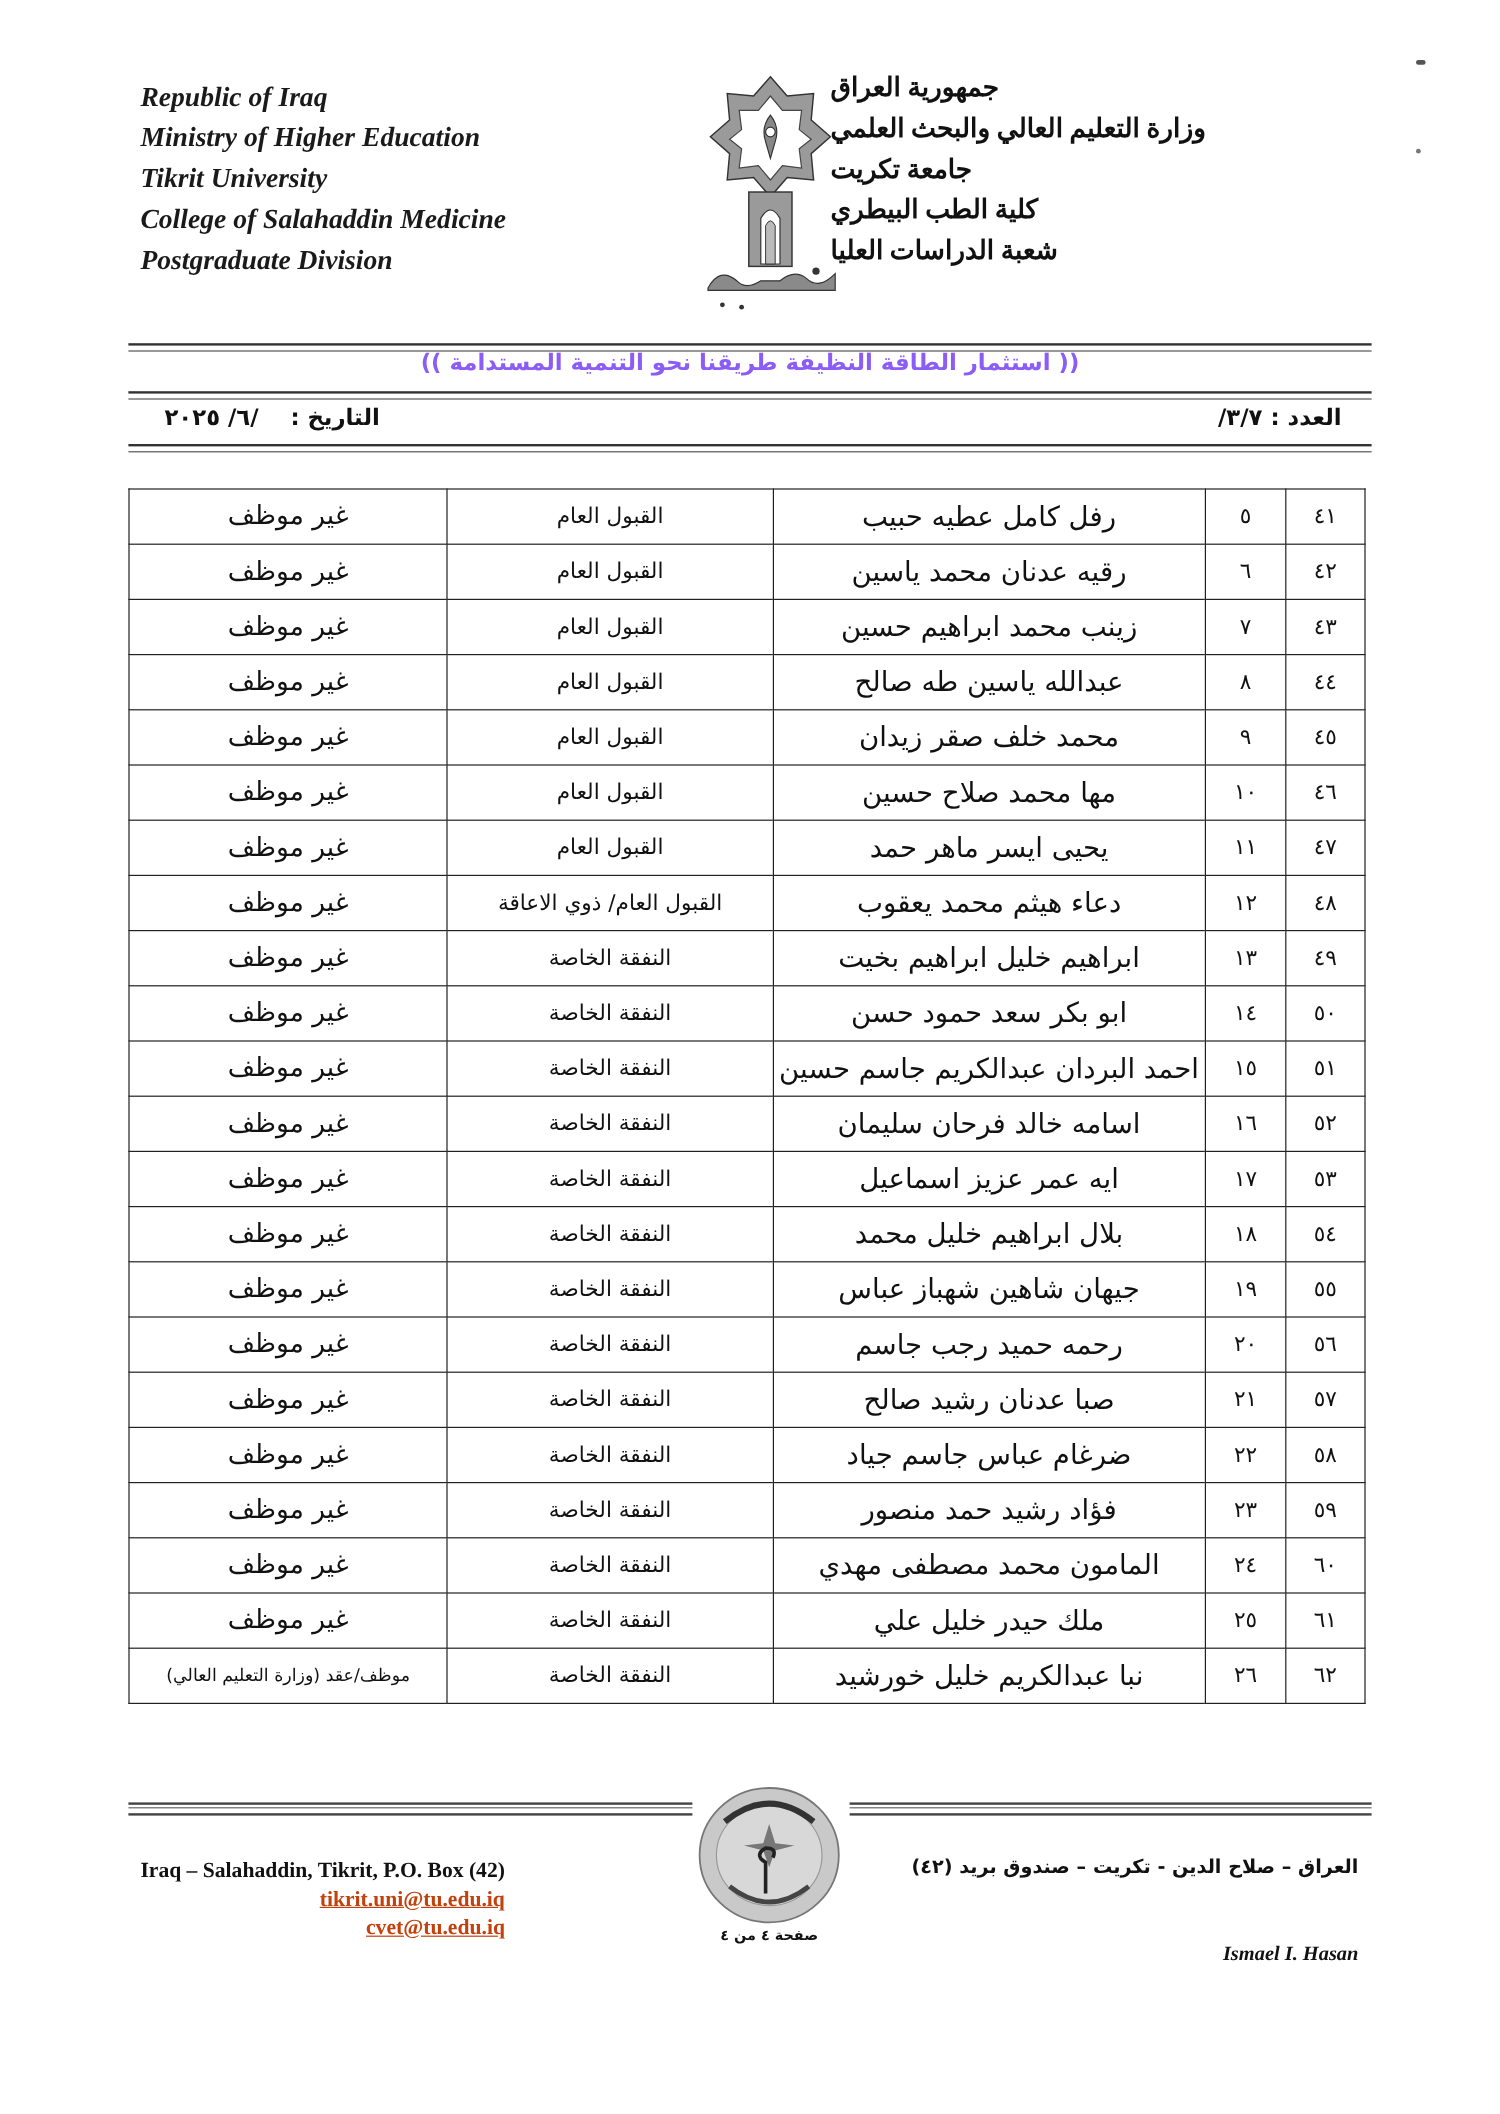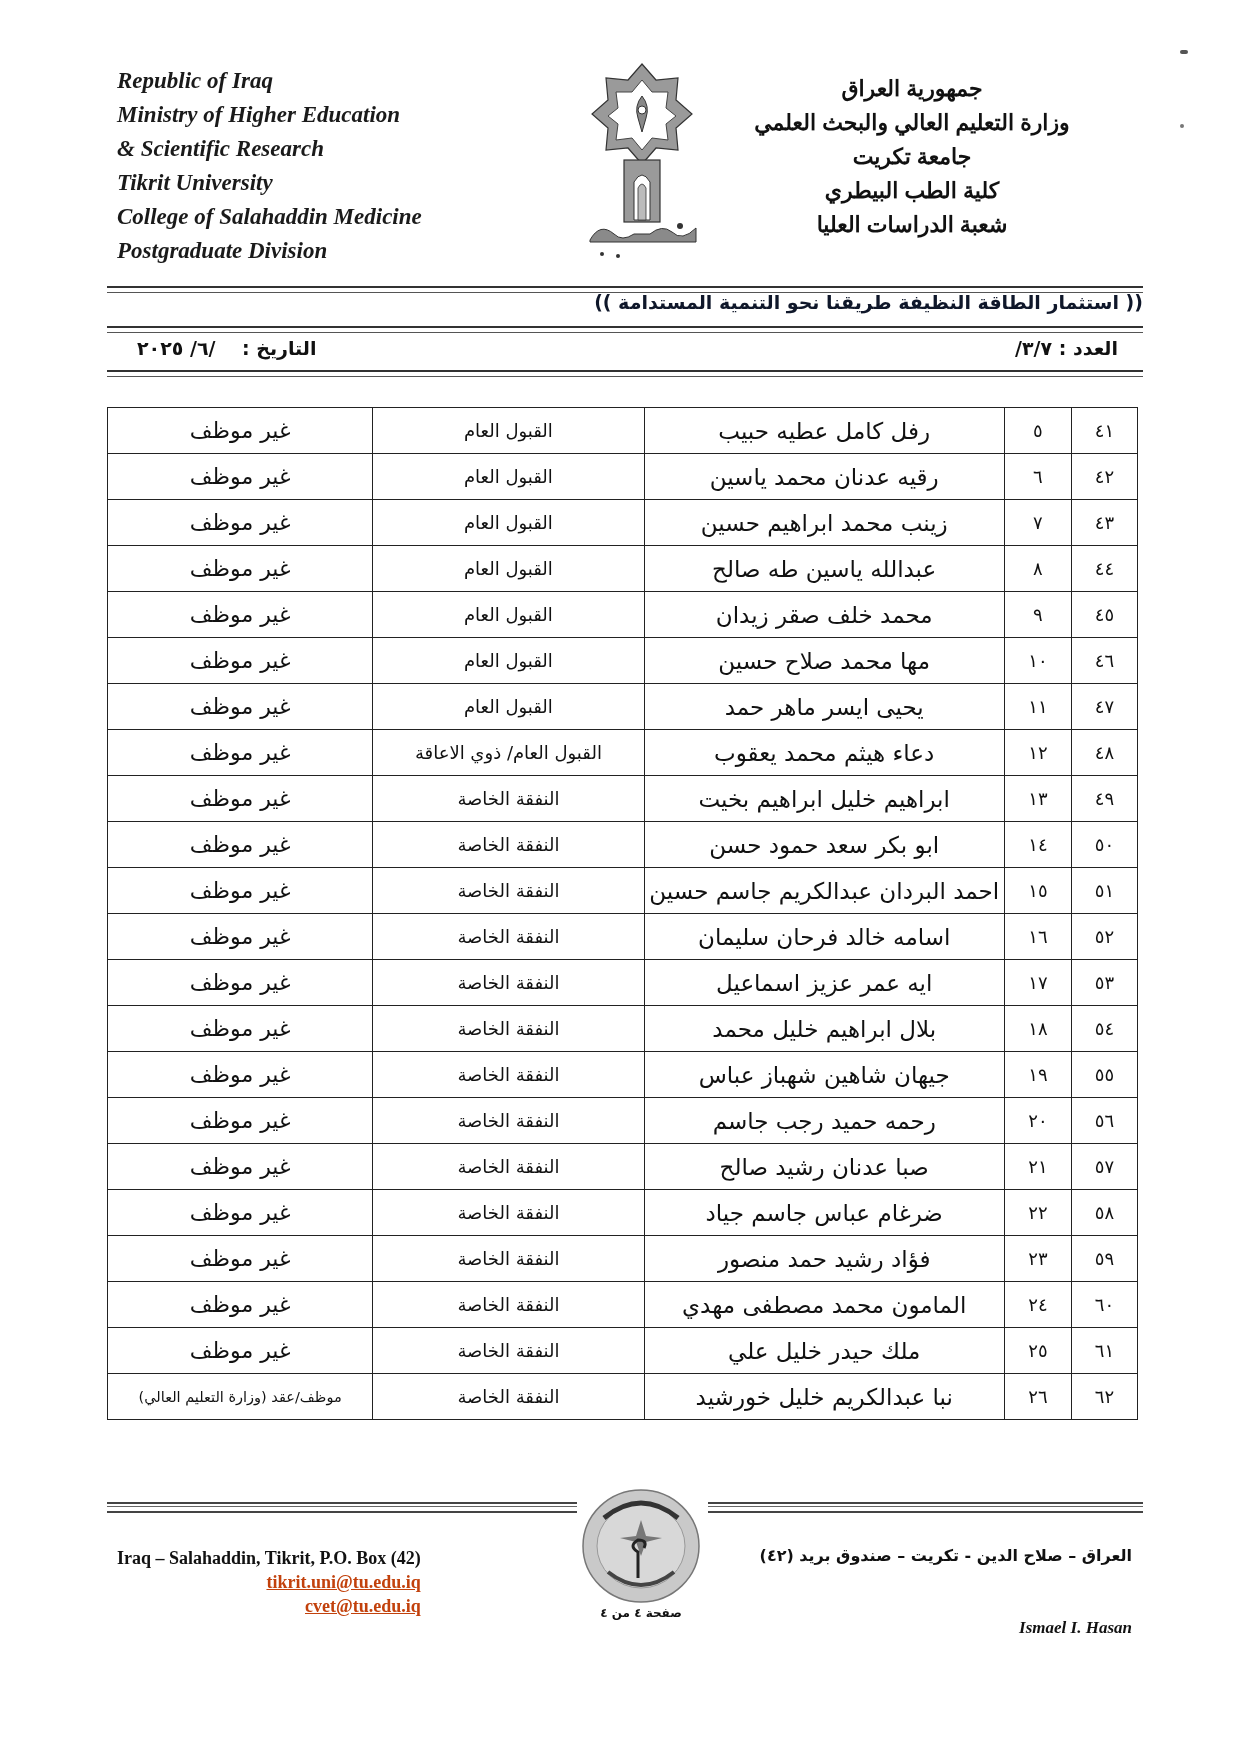--- a/index.html
+++ b/index.html
@@ -17,40 +17,40 @@
   .en-block {
     left: 117px; top: 64px; width: 420px;
     font-family: "Liberation Serif", serif;
     font-style: italic; font-weight: bold;
     font-size: 23px; line-height: 34px;
     color: #1a1a1a;
   }
   .en-block div { white-space: nowrap; }
 
   .ar-block {
-    right: 118px; top: 72px; width: 440px;
-    direction: rtl; text-align: center;
-    font-family: Liberation Sans, sans-serif;
+    right: 118px; top: 56px; width: 440px;
+    direction: rtl; text-align: left;
+    font-family: Liberation Serif, serif;
     font-weight: bold;
     font-size: 22px; line-height: 34px;
     color: #111;
   }
   .ar-block div { white-space: nowrap; }
 
   .crest {
     left: 572px; top: 62px; width: 140px; height: 200px;
   }
   .rule-double { left: 107px; width: 1036px; height: 4px;
                  border-top: 2px solid #333; border-bottom: 1px solid #555; }
 
   .slogan {
     left: 107px; top: 291px; width: 1036px;
-    text-align: right; direction: rtl;
+    text-align: center; direction: rtl;
     font-family: "DejaVu Sans", sans-serif;
-    font-weight: bold; font-size: 19px; color: #0f172a;
+    font-weight: bold; font-size: 19px; color: #8b5cf6;
   }
 
   .ref-line {
     left: 107px; top: 333px; width: 1036px; height: 34px;
     direction: rtl;
     font-family: "DejaVu Sans", sans-serif;
     font-weight: bold; font-size: 19px;
   }
   .ref-number { position: absolute; right: 25px; top: 4px; }
   .ref-date { position: absolute; left: 30px; top: 4px; }
@@ -123,21 +123,20 @@
 
   .scan-mark { right: 62px; top: 50px; width: 8px; height: 4px; background: #555; border-radius: 2px; }
   .scan-mark2 { right: 66px; top: 124px; width: 4px; height: 4px; background: #777; border-radius: 2px; }
 </style>
 </head>
 <body>
 
 <div class="abs en-block">
   <div>Republic of Iraq</div>
   <div>Ministry of Higher Education</div>
-  <div>&amp; Scientific Research</div>
   <div>Tikrit University</div>
   <div>College of Salahaddin Medicine</div>
   <div>Postgraduate Division</div>
 </div>
 
 <div class="abs crest">
   <svg width="140" height="200" viewBox="0 0 140 200">
     <g fill="#9a9a9a" stroke="#333" stroke-width="1.2">
 
       <polygon points="70,2 84,18 106,16 104,38 120,52 104,66 106,88 84,86 70,102 56,86 34,88 36,66 20,52 36,38 34,16 56,18"></polygon>

